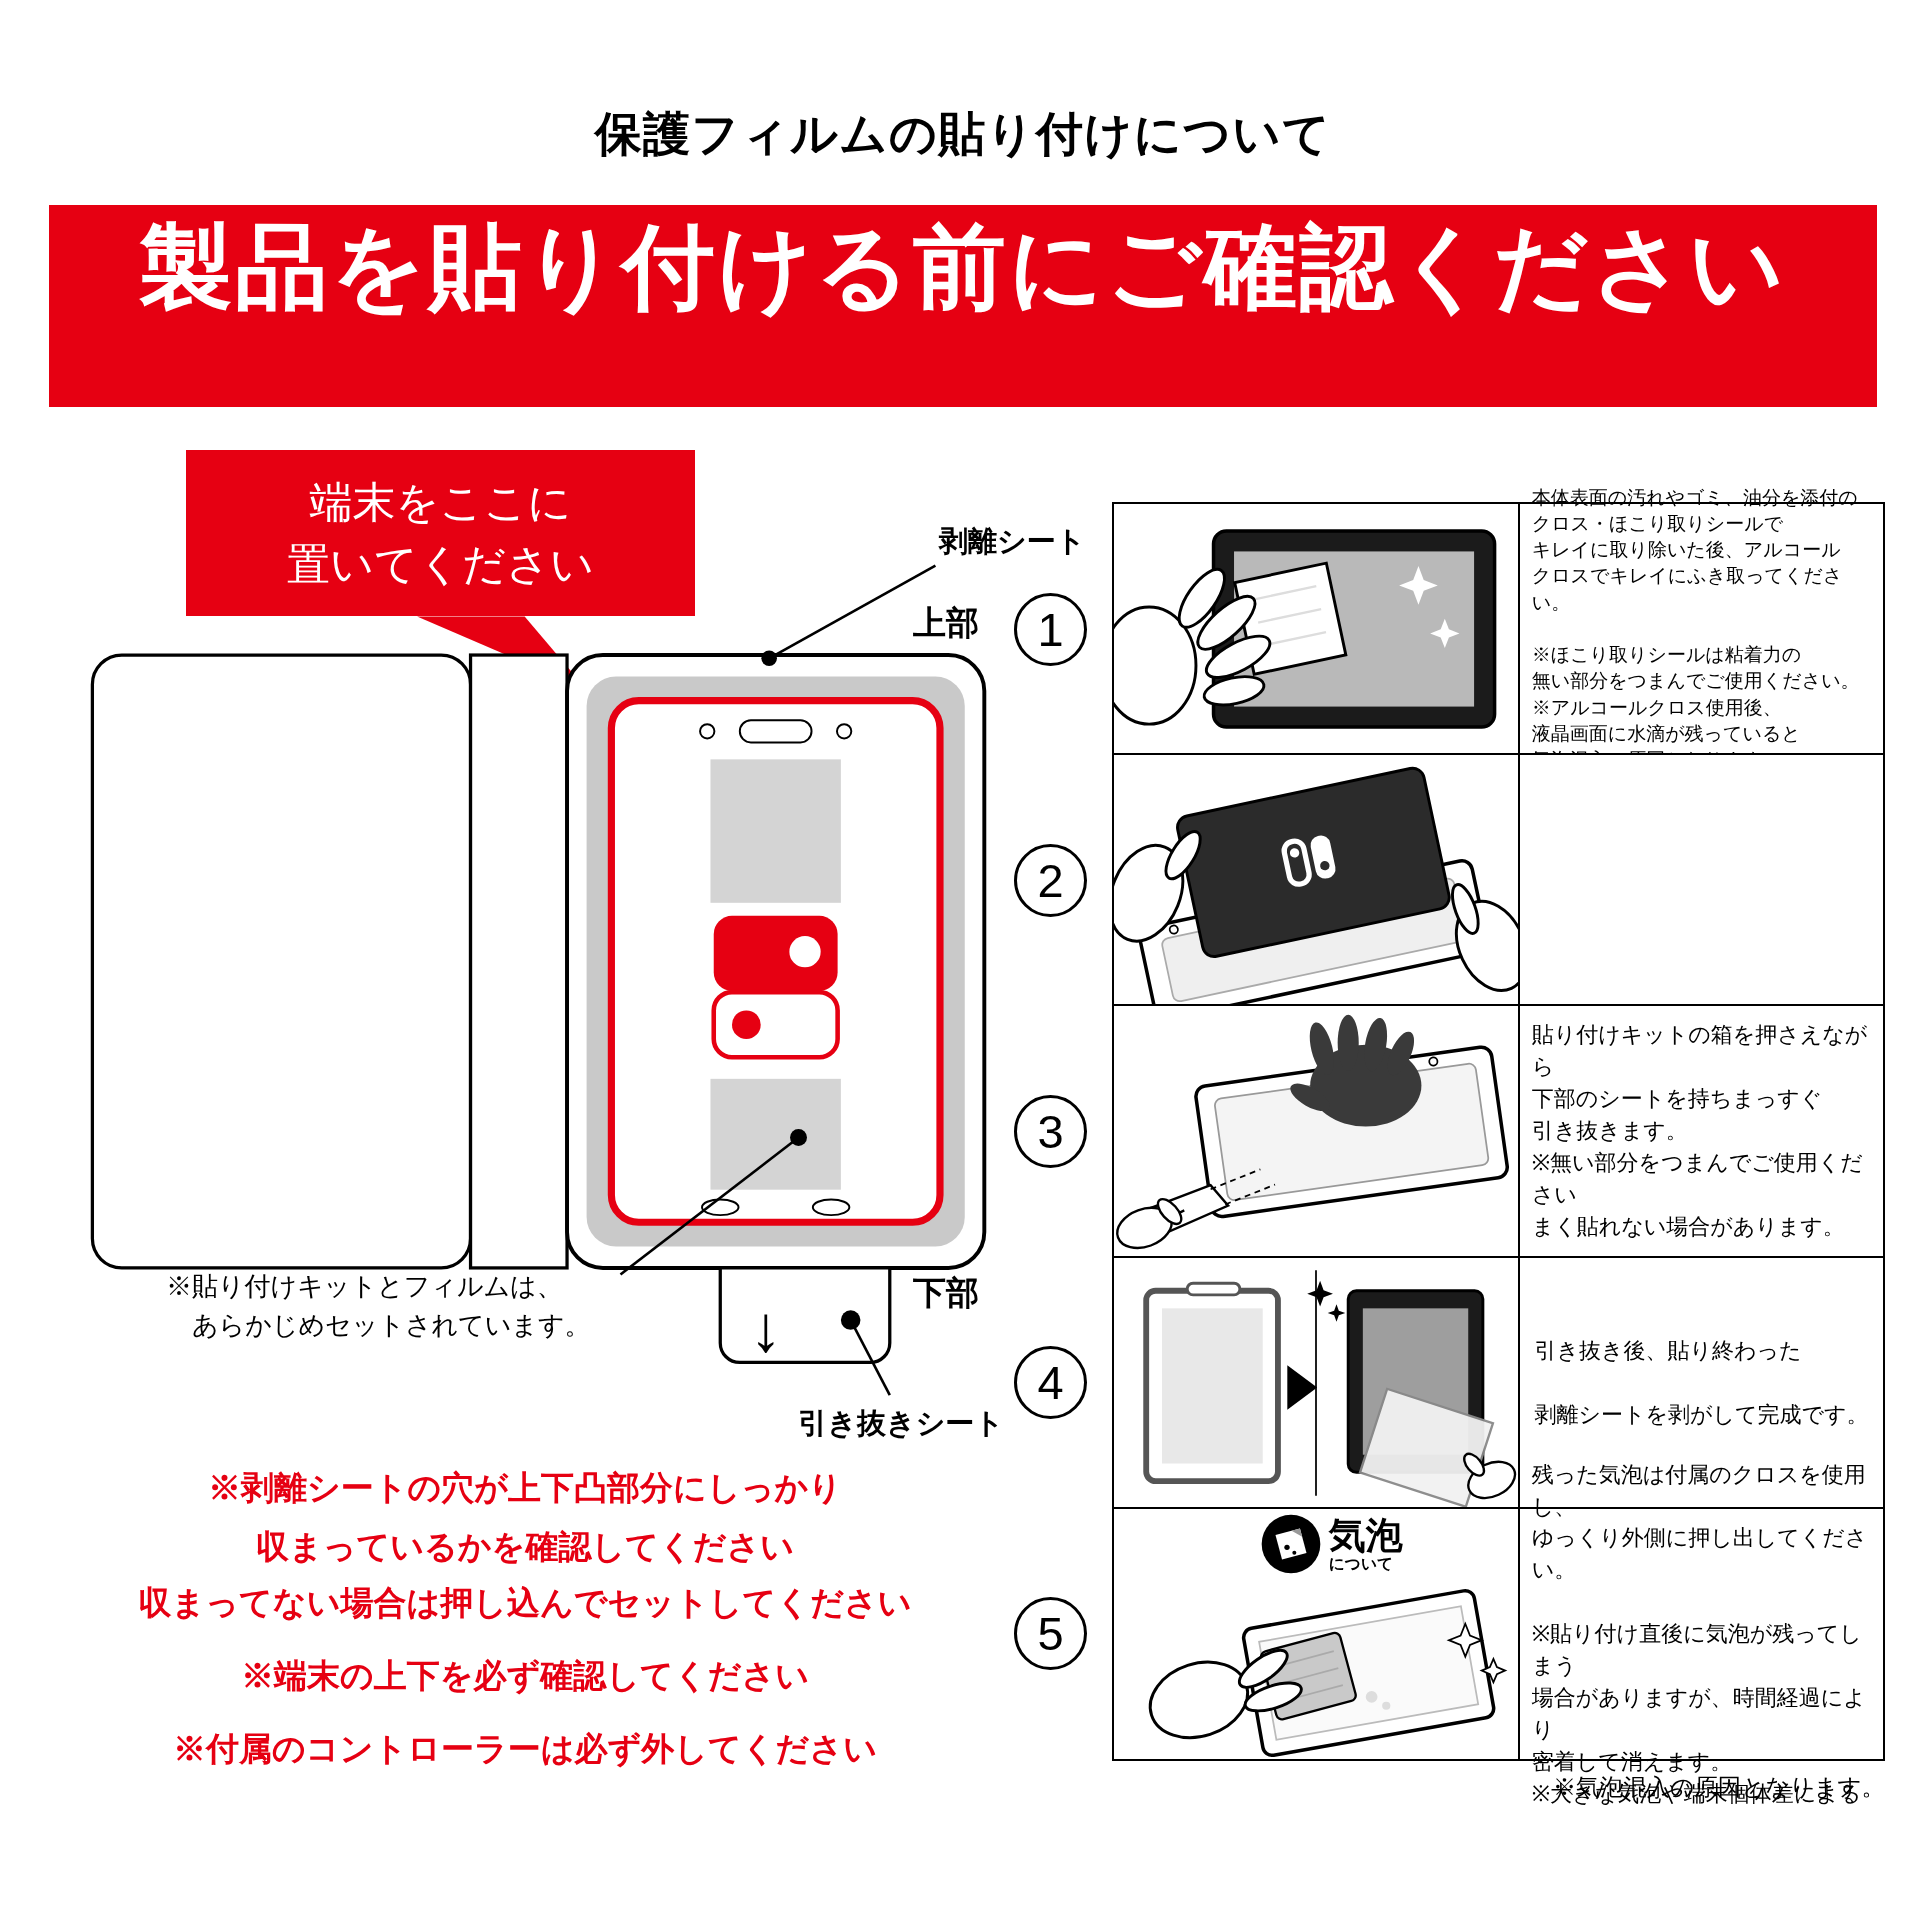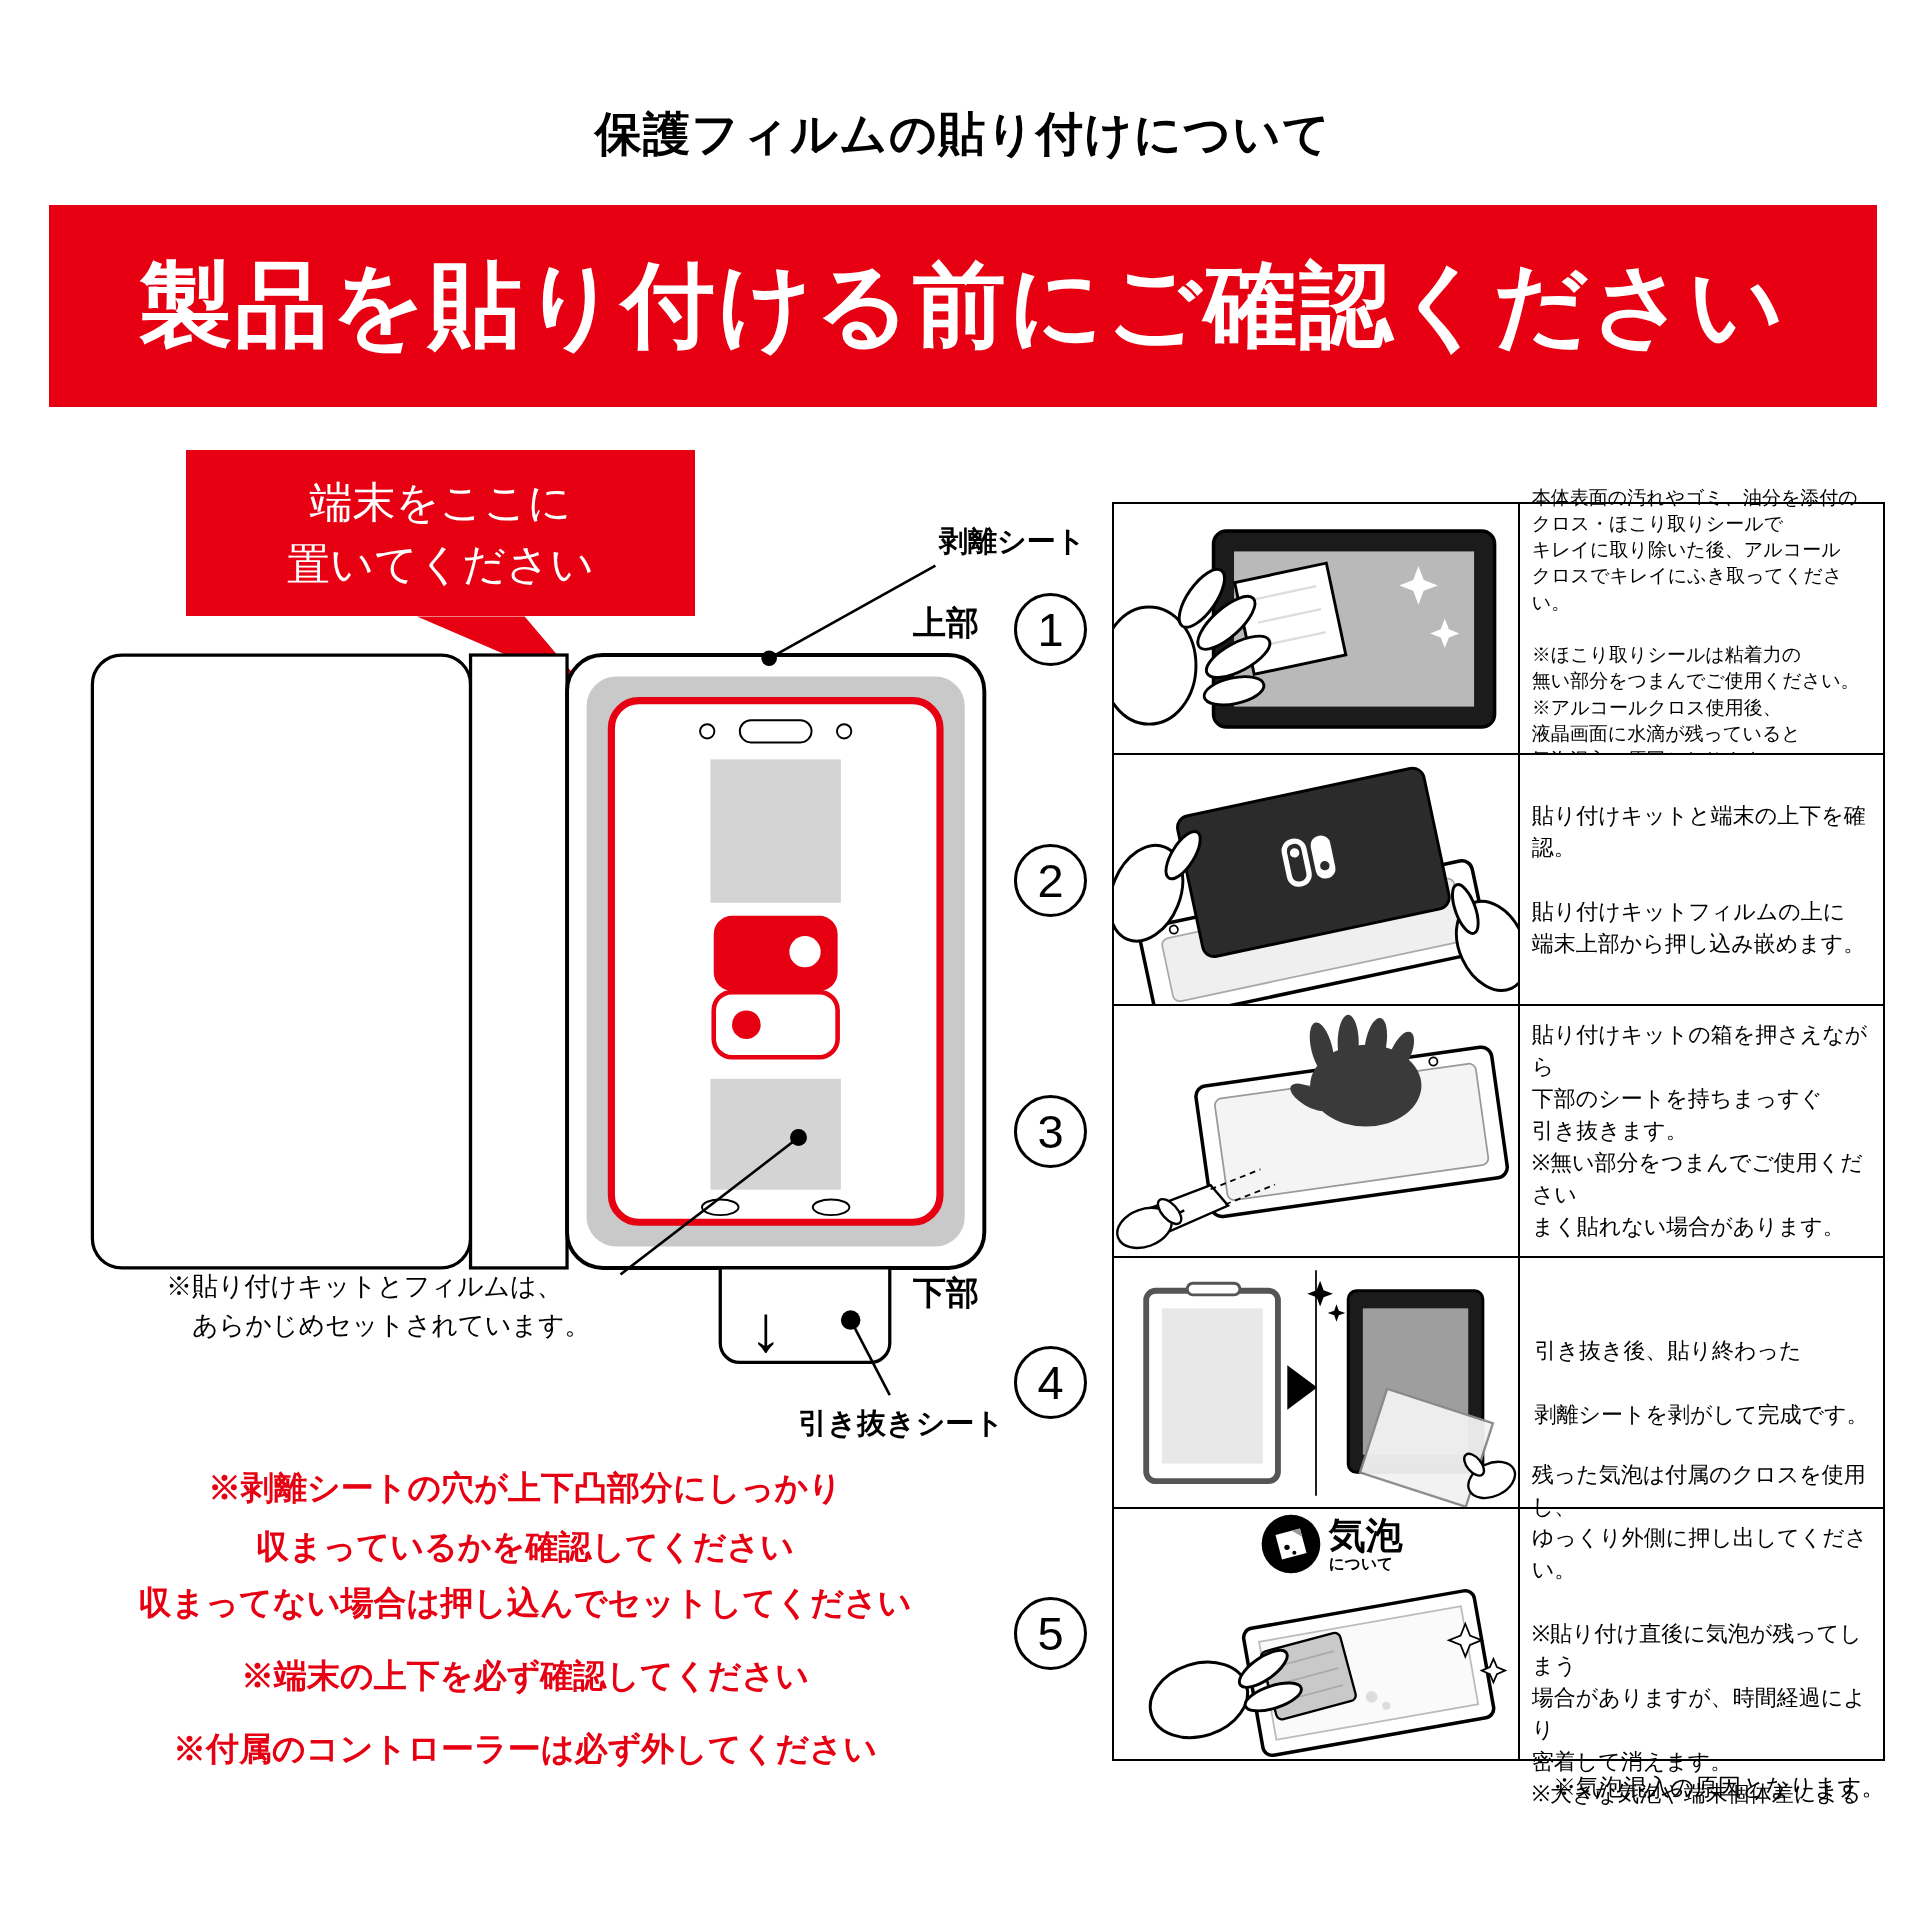--- a/index.html
+++ b/index.html
@@ -8,21 +8,21 @@
     font-family:"Liberation Sans",sans-serif;color:#000;
     overflow:hidden;
   }
   .abs{position:absolute;}
   .page-title{
     left:0;top:72px;width:1926px;text-align:center;
     font-size:47px;font-weight:bold;letter-spacing:1.3px;
   }
   .banner{
     left:49px;top:205px;width:1828px;height:202px;background:#e60012;
-    display:flex;align-items:center;justify-content:center;
+    display:flex;justify-content:center;
   }
   .banner span{
     color:#fff;font-size:93px;font-weight:bold;letter-spacing:2.6px;white-space:nowrap;
   }
   .callout{
     left:186px;top:450px;width:509px;height:166px;background:#e60012;
     display:flex;align-items:center;justify-content:center;text-align:center;
     color:#fff;font-size:43px;font-weight:normal;line-height:1.45;white-space:pre-line;
     z-index:3;
   }
@@ -196,26 +196,20 @@
           <circle cx="63" cy="52" r="8" fill="#2b2b2b"></circle>
         </g>
       </g>
       <g fill="#fff" stroke="#000" stroke-width="5">
         <ellipse cx="55" cy="215" rx="58" ry="85" transform="rotate(22 55 215)"></ellipse>
         <ellipse cx="118" cy="150" rx="19" ry="46" transform="rotate(32 118 150)"></ellipse>
         <ellipse cx="645" cy="305" rx="55" ry="80" transform="rotate(-25 645 305)"></ellipse>
         <ellipse cx="600" cy="242" rx="17" ry="44" transform="rotate(-20 600 242)"></ellipse>
       </g>
     </svg>
-  </div>
-  <div class="cell-text">
-    <p class="step-text">貼り付けキットと端末の上下を確認。
-
-貼り付けキットフィルムの上に
-端末上部から押し込み嵌めます。</p>
   </div>
 </div>
 
 <div class="abs step-row r3">
   <div class="cell-illust">
     <svg viewBox="0 0 690 385">
       <g transform="rotate(-8 380 190)">
         <rect x="150" y="85" width="510" height="225" rx="18" fill="#fff" stroke="#000" stroke-width="6"></rect>
         <rect x="180" y="110" width="450" height="175" rx="12" fill="#f4f4f4" stroke="#999" stroke-width="3"></rect>
         <circle cx="560" cy="98" r="7" fill="#fff" stroke="#000" stroke-width="3"></circle>

